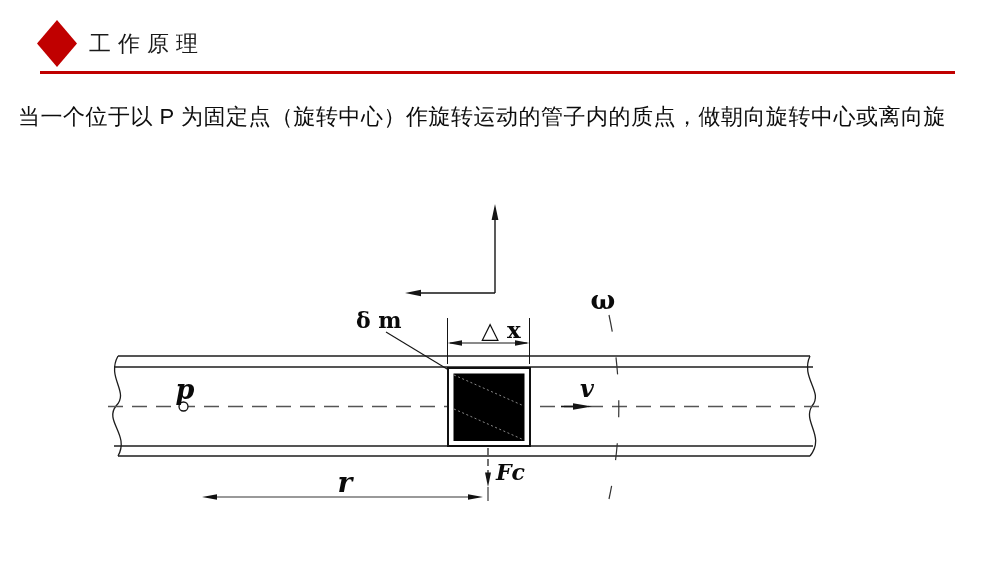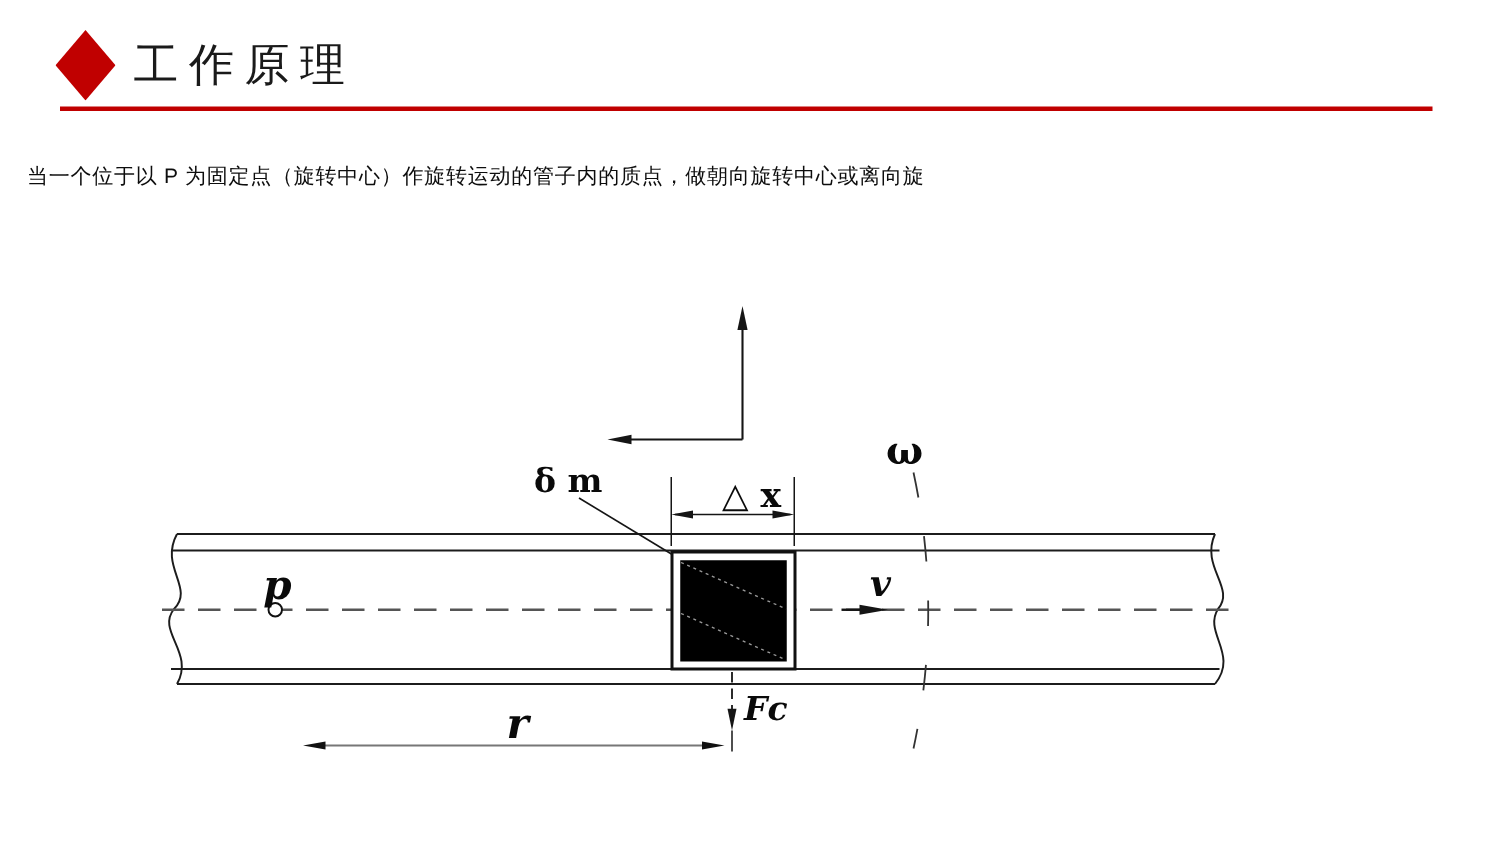--- a/index.html
+++ b/index.html
@@ -3,25 +3,25 @@
 <meta charset="utf-8">
 <style>
   html,body{margin:0;padding:0;}
   body{
     width:1000px;height:566px;background:#ffffff;position:relative;overflow:hidden;
     font-family:"Liberation Sans","DejaVu Sans",sans-serif;color:#111;
   }
   .slide{position:absolute;inset:0;}
   .diamond{position:absolute;left:37px;top:20px;width:40px;height:47px;}
   .page-title{
-    position:absolute;left:89px;top:26px;font-size:30px;line-height:36px;
+    position:absolute;left:89px;top:26px;font-size:22px;line-height:36px;
     color:#1a1a1a;letter-spacing:7px;white-space:nowrap;
   }
   .title-rule{position:absolute;left:40px;top:71px;width:915px;height:3px;background:#C00000;}
-  .para{position:absolute;left:18px;top:98px;width:968px;font-size:14px;letter-spacing:.5px;color:#0d0d0d;}
+  .para{position:absolute;left:18px;top:98px;width:968px;font-size:22px;letter-spacing:.5px;color:#0d0d0d;}
   .para .line{line-height:38px;height:38px;white-space:nowrap;}
   svg.diagram{position:absolute;left:0;top:0;width:1000px;height:566px;}
   .dlabel{
     font-family:"DejaVu Serif","DejaVu Sans",serif;
     font-weight:bold;fill:#0a0a0a;
   }
   .ital{font-style:italic;}
 </style>
 </head>
 <body>

